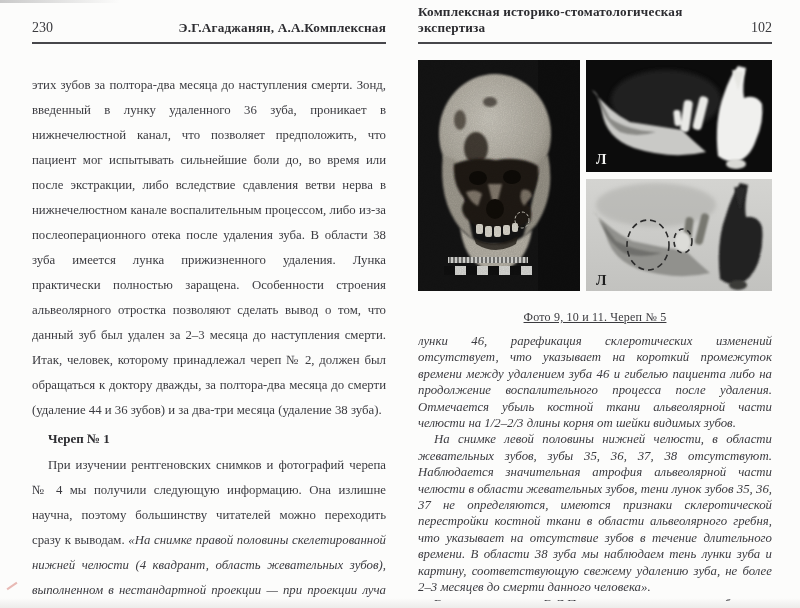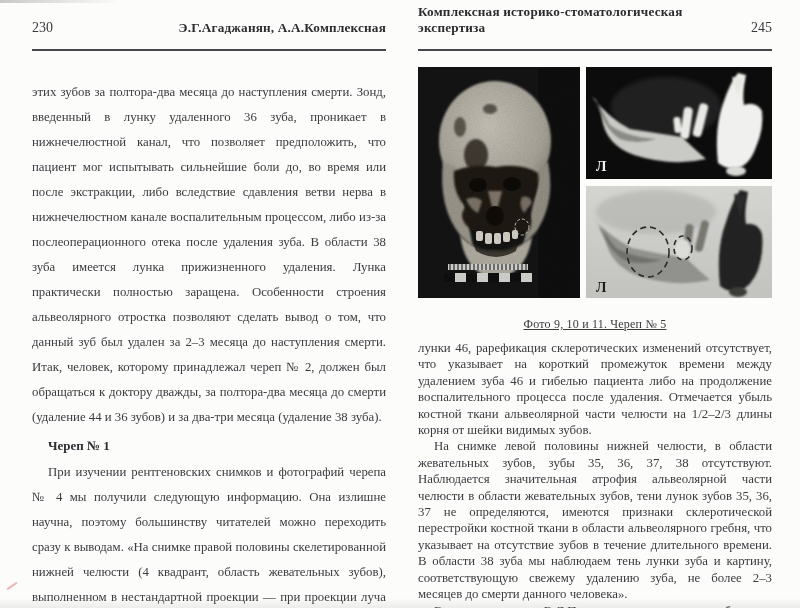--- a/index.html
+++ b/index.html
@@ -12,29 +12,29 @@
   
   .edge-shade-top{position:absolute;left:0;top:0;width:120px;height:3px;background:linear-gradient(90deg,#c9c9c9,transparent);}
   .edge-shade-bottom{position:absolute;left:0;bottom:0;width:100%;height:10px;background:linear-gradient(0deg,#ececea,transparent);}
   .pink-mark{position:absolute;left:6px;top:585px;width:12px;height:2px;background:#e8b9b4;transform:rotate(-35deg);}
 
   .page{position:absolute;top:18px;width:354px;}
   .page-left{left:32px;}
   .page-right{left:418px;}
 
   .pg-header{display:flex;justify-content:space-between;align-items:flex-end;
-    border-bottom:2px solid #47474b;padding-bottom:13px;height:18px;}
+    border-bottom:2px solid #47474b;padding-bottom:6px;height:18px;}
   .pg-num{font-size:14px;color:#3a3a3e;}
   .run-head{font-weight:bold;font-size:13.2px;color:#2c2c30;letter-spacing:.2px;}
 
   .body-text{margin-top:29px;font-size:12.8px;line-height:25px;text-align:justify;
     color:#3b3b40;height:536px;overflow:hidden;}
   .para{margin:0;text-indent:16px;}
   .para.no-indent{text-indent:0;}
-  .it{}
+  .it{font-style:italic;}
   .heading{font-weight:bold;margin:3px 0 2px 0;text-indent:16px;font-size:13px;color:#2e2e32;}
 
   
   .figure{margin-top:16px;display:flex;gap:6px;height:231px;}
   .skull-box{width:162px;height:231px;}
   .xray-col{display:flex;flex-direction:column;gap:7px;width:186px;}
   .xray-box{width:186px;height:112px;}
   svg{display:block;}
   .fig-caption{text-align:center;font-size:12px;color:#3a3a3e;margin-top:19px;letter-spacing:.2px;text-decoration:underline;}
   .rp-text{margin-top:8px;font-size:12.8px;line-height:16.4px;text-align:justify;color:#3b3b40;height:268px;overflow:hidden;}
@@ -54,21 +54,21 @@
   <div class="body-text">
     <p class="para no-indent">этих зубов за полтора-два месяца до наступления смерти. Зонд, введенный в лунку удаленного 36 зуба, проникает в нижнечелюстной канал, что позволяет предположить, что пациент мог испытывать сильнейшие боли до, во время или после экстракции, либо вследствие сдавления ветви нерва в нижнечелюстном канале воспалительным процессом, либо из-за послеоперационного отека после удаления зуба. В области 38 зуба имеется лунка прижизненного удаления. Лунка практически полностью заращена. Особенности строения альвеолярного отростка позволяют сделать вывод о том, что данный зуб был удален за 2–3 месяца до наступления смерти. Итак, человек, которому принадлежал череп № 2, должен был обращаться к доктору дважды, за полтора-два месяца до смерти (удаление 44 и 36 зубов) и за два-три месяца (удаление 38 зуба).</p>
     <p class="heading">Череп № 1</p>
     <p class="para"><span>При изучении рентгеновских снимков и фотографий черепа № 4 мы получили следующую информацию. Она излишне научна, поэтому большинству читателей можно переходить сразу к выводам. </span><span class="it">«На снимке правой половины скелетированной нижней челюсти (4 квадрант, область жевательных зубов), выполненном в нестандартной проекции — при проекции луча на лингвальную поверхность челюсти, определяется наличие зубов 43, 44, 45, 47. Зубы 46 и 48 удалены. Контур лунки зуба 46 соответствует состоянию после сложного травматичного удаления, а также удалению при наличии хронического воспалительного процесса с деструкцией альвеолы на всем протяжении корней зуба 46. В альвеолярной части челюсти в области перифокальных тканей лунки зуба 46 определяется усиление костного рисунка в виде перифокального остеосклероза, соответствующего воспалительной ремоделяции костной ткани (конденсирующий остит, локализованный остеомиелит). Склеротическое изменение периапикальных тканей челюсти определяется по протяженности как распространяющееся мезио-дистально от зуба 44 до ретромолярной области и каудально до тени контуров нижнечелюстного канала. Признаки репарации после устранения очага инфекции — восстановление костной ткани</span></p>
   </div>
 </div>
 
 <div class="page page-right">
   <div class="pg-header">
     <span class="run-head">Комплексная историко-стоматологическая экспертиза</span>
-    <span class="pg-num">245</span>
+    <span class="pg-num">102</span>
   </div>
 
   <div class="figure">
 
     <div class="skull-box">
       <svg width="162" height="231" viewBox="0 0 162 231" xmlns="http://www.w3.org/2000/svg">
         <defs>
           <radialGradient id="bone" cx="45%" cy="38%" r="70%">
             <stop offset="0%" stop-color="#d9d5ca"></stop>
               <stop offset="70%" stop-color="#b9b4a8"></stop>

